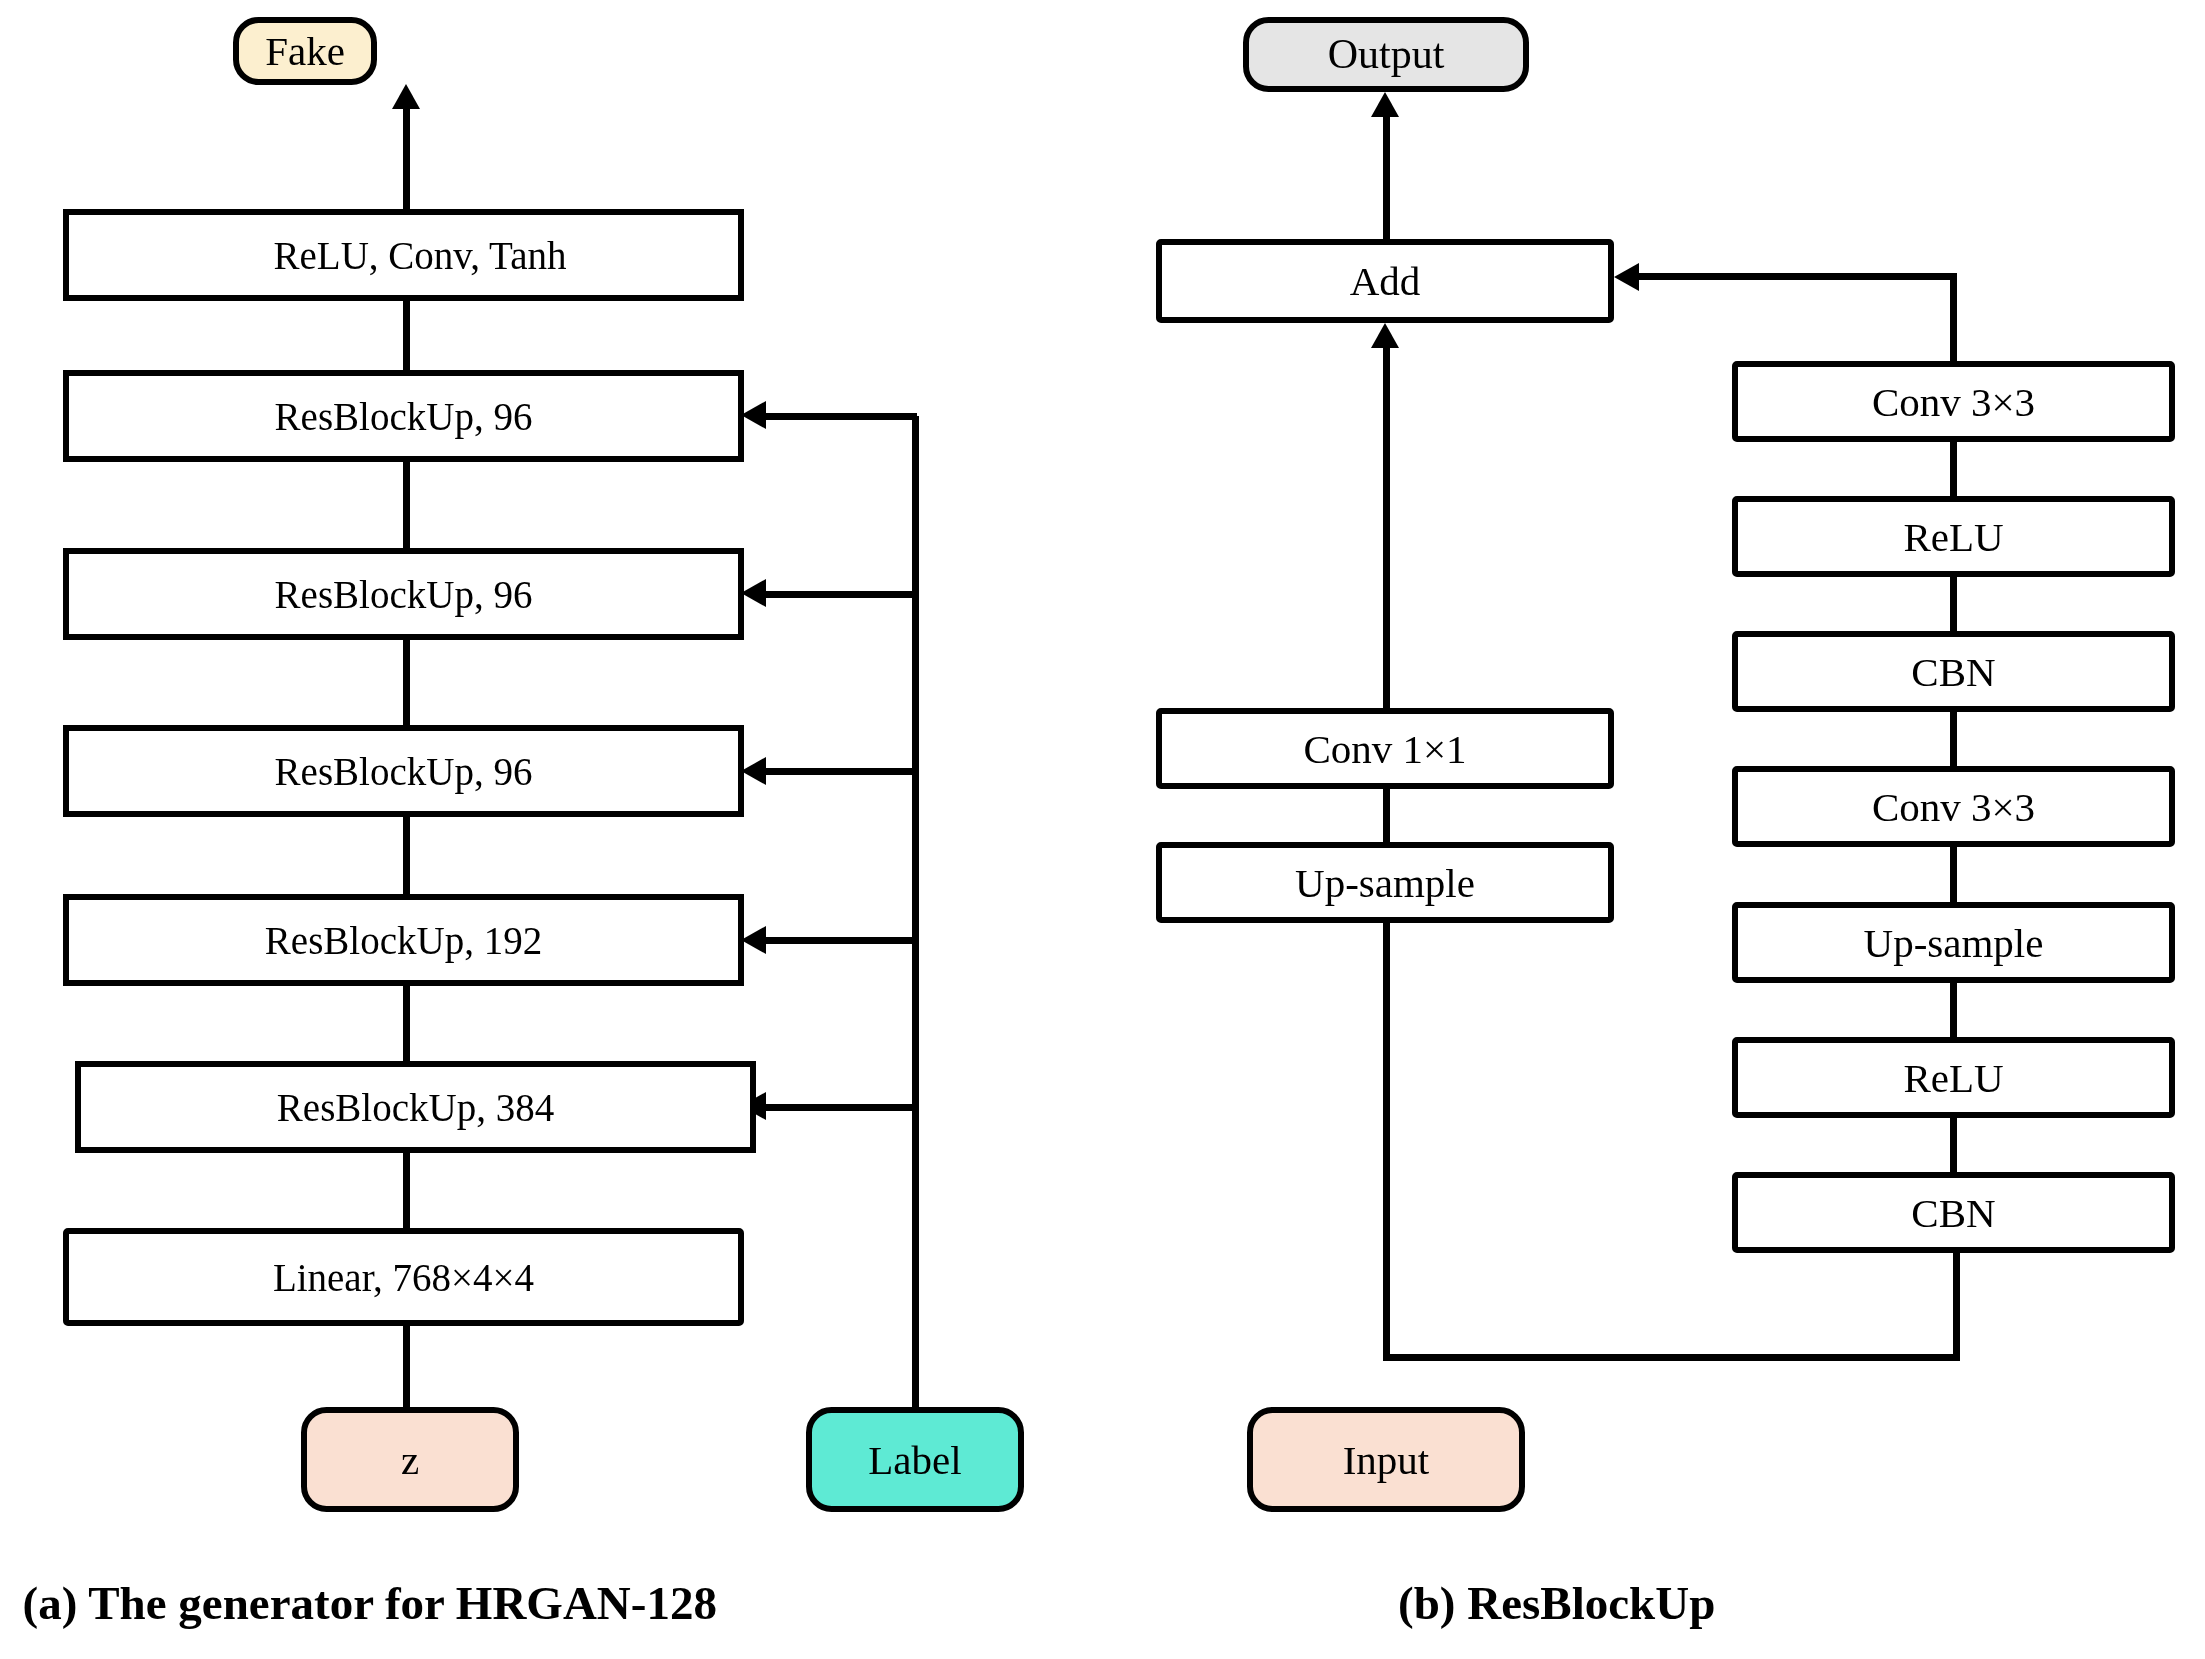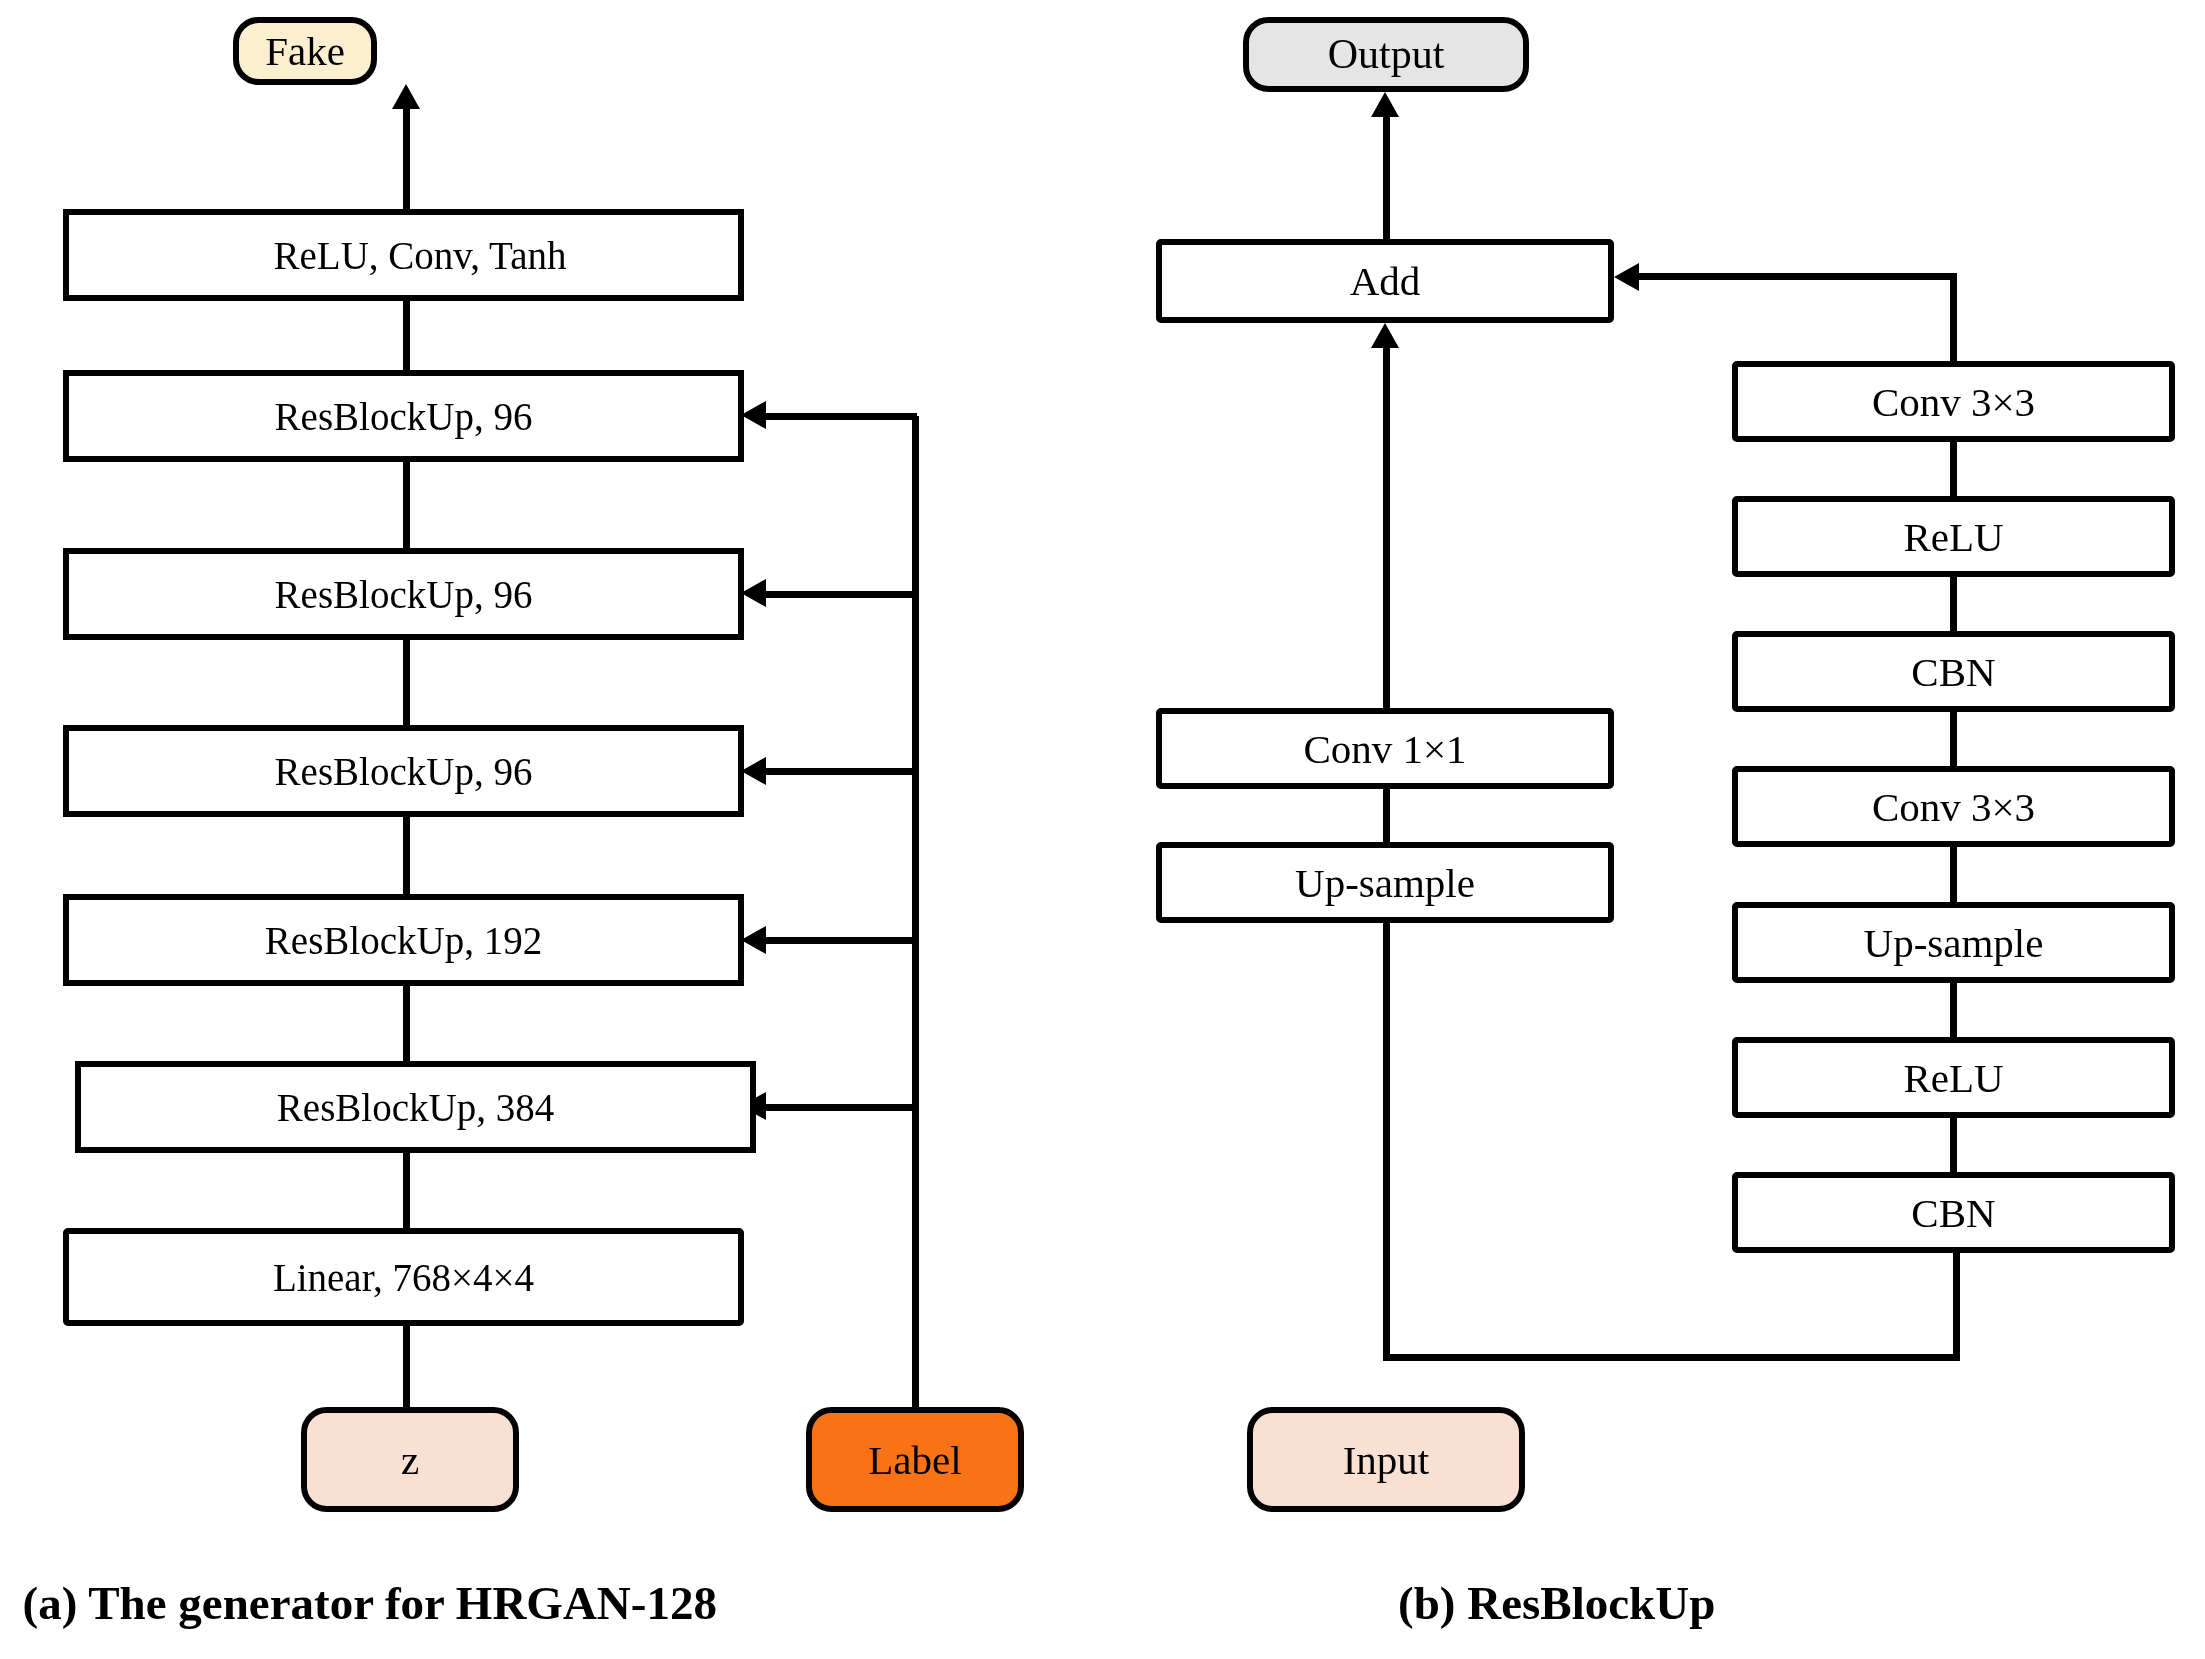--- a/index.html
+++ b/index.html
@@ -32,21 +32,21 @@
     letter-spacing: 0px;
     z-index: 5;
   }
   .node.rect    { border-radius: 0px; }
   .node.pill    { border-radius: 5px; }
   .node.chip    { border-radius: 25.5px; }
 
   .fill-cream  { background: #FCEFCF; }
   .fill-orange { background: #e5e5e5; }
   .fill-peach  { background: #FAE0D2; }
-  .fill-green  { background: #f97316; }
+  .fill-green  { background: #5eead4; }
 
   
   .ln {
     position: absolute;
     background: #000000;
     z-index: 2;
   }
   .ln.v { width: 6.8px; }
   .ln.h { height: 6.8px; }
 

